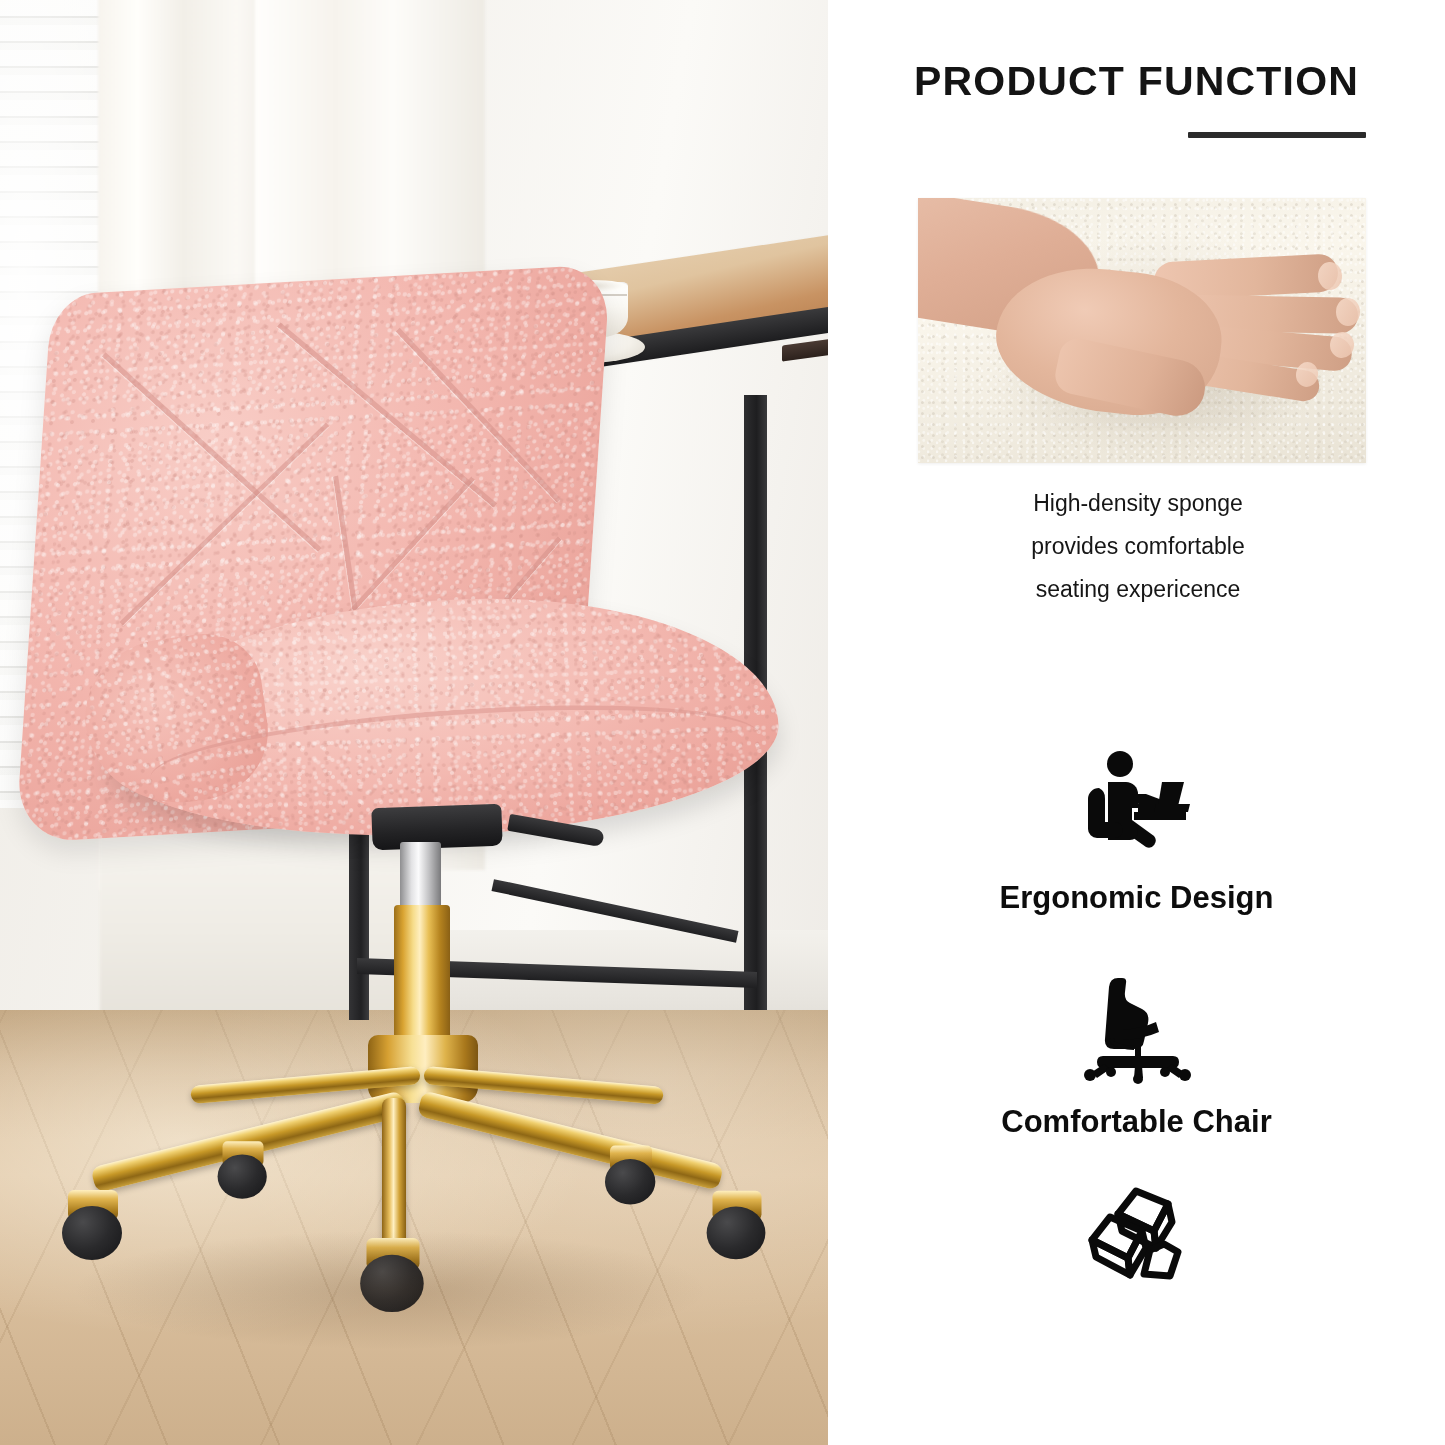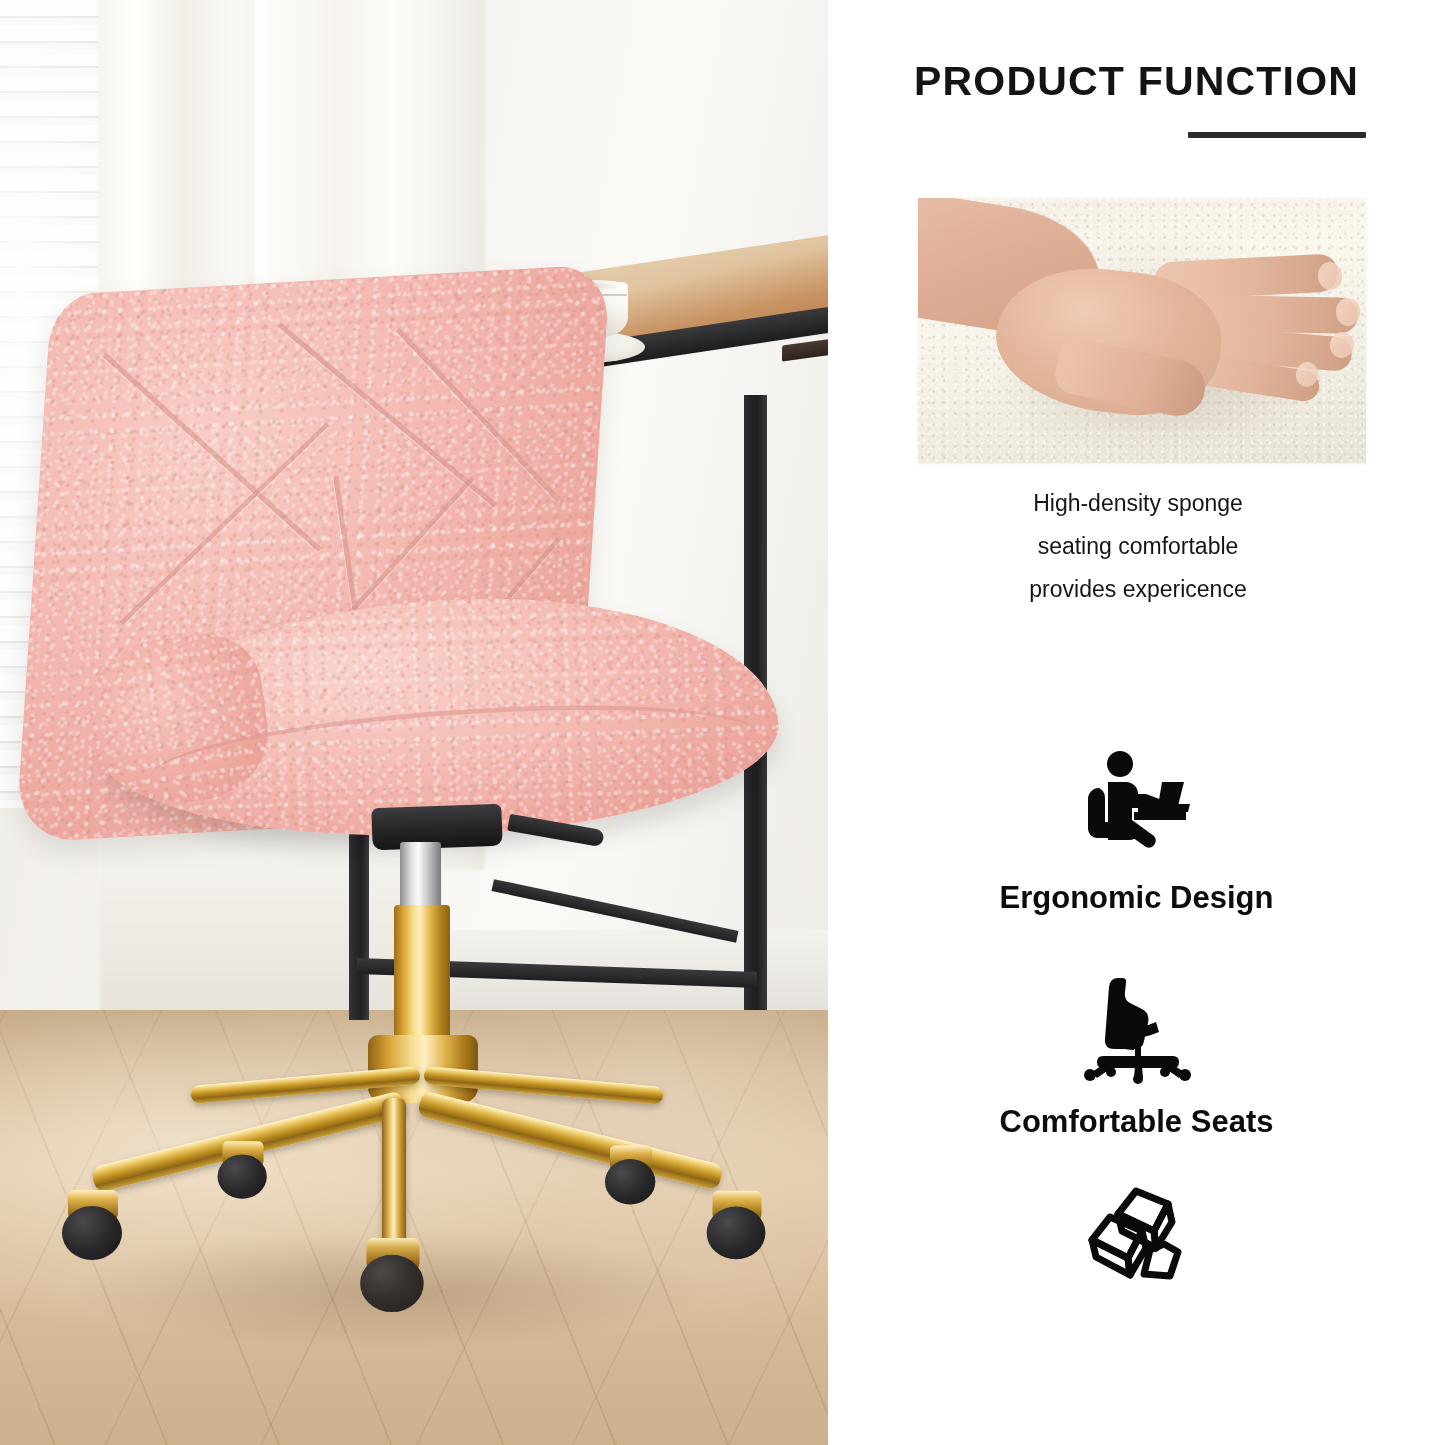--- a/index.html
+++ b/index.html
@@ -584,22 +584,22 @@
       <div class="palm"></div>
       <div class="thumb"></div>
       <div class="nail n1"></div>
       <div class="nail n2"></div>
       <div class="nail n3"></div>
       <div class="nail n4"></div>
     </div>
 
     <div id="foam-caption">
       <span>High-density sponge</span>
-      <span>seating comfortable</span>
-      <span>provides expericence</span>
+      <span>provides comfortable</span>
+      <span>seating expericence</span>
     </div>
 
     <div class="feature" id="feature-1">
       <svg class="feature-icon" width="130" height="110" viewBox="0 0 130 110">
         <g fill="#0a0a0a">
           <circle cx="48" cy="14" r="13"></circle>
           <path d="M36 32 h18 a12 12 0 0 1 12 12 v14 h-30 z"></path>
           <path d="M36 52 h24 v22 h-24 z"></path>
           <path d="M40 70 h20 l22 16 a7 7 0 0 1 -8 11 l-24 -17 z"></path>
           <path d="M36 74 h22 a8 8 0 0 1 0 16 h-22 z"></path>
@@ -629,21 +629,21 @@
           <path d="M95 92 l12 8 l-5 6 l-13 -9 z"></path>
           <path d="M58 94 h7 l1 12 h-9 z"></path>
           <circle cx="13" cy="103" r="6"></circle>
           <circle cx="108" cy="103" r="6"></circle>
           <circle cx="61" cy="107" r="5"></circle>
           <circle cx="34" cy="100" r="5"></circle>
           <circle cx="88" cy="100" r="5"></circle>
         </g>
       </svg>
       <div class="feature-label">
-        <span>Comfortable Seats</span>
+        <span>Comfortable Chair</span>
       </div>
     </div>
 
     <div class="feature" id="feature-3">
       <svg class="feature-icon" width="130" height="115" viewBox="0 0 130 115">
         <g fill="none" stroke="#0a0a0a" stroke-width="7" stroke-linejoin="round" stroke-linecap="round">
           <path d="M46 32 L64 9 L96 22 L82 49 Z"></path>
           <path d="M46 32 L82 49 L84 66 L50 49 Z"></path>
           <path d="M82 49 L96 22 L100 40 L84 66 Z"></path>
           <path d="M20 58 L38 35 L70 49 L56 76 Z"></path>

